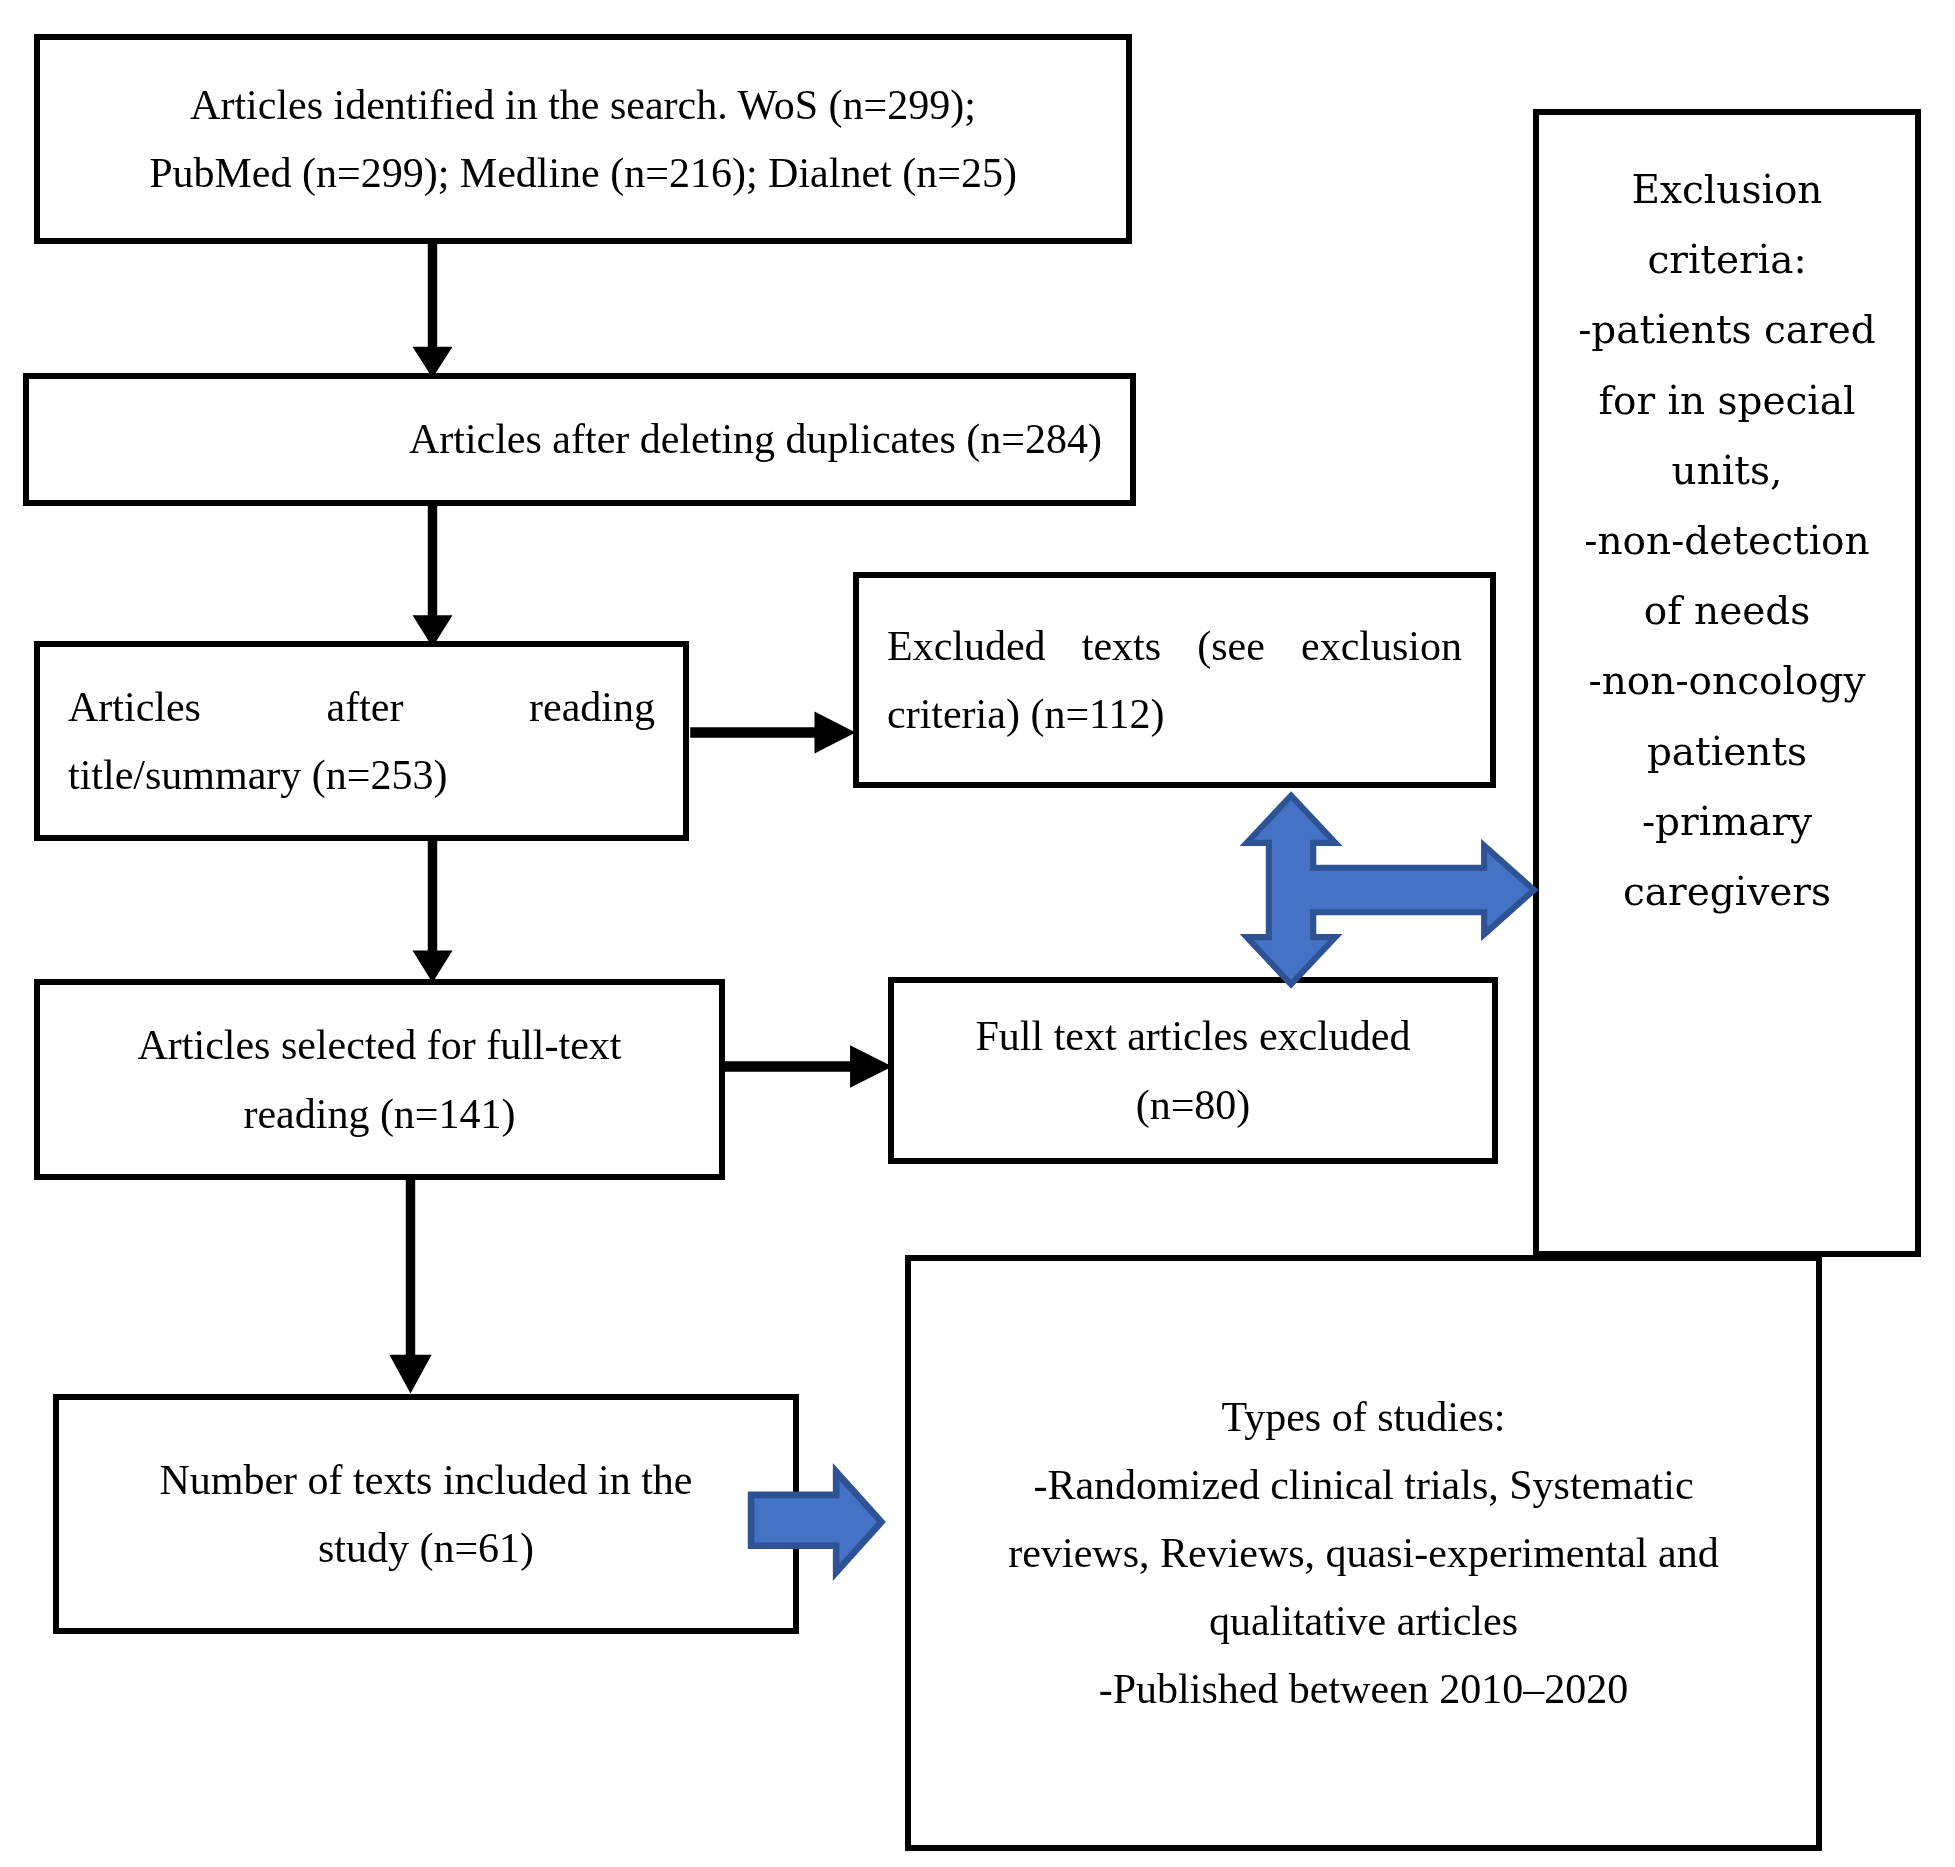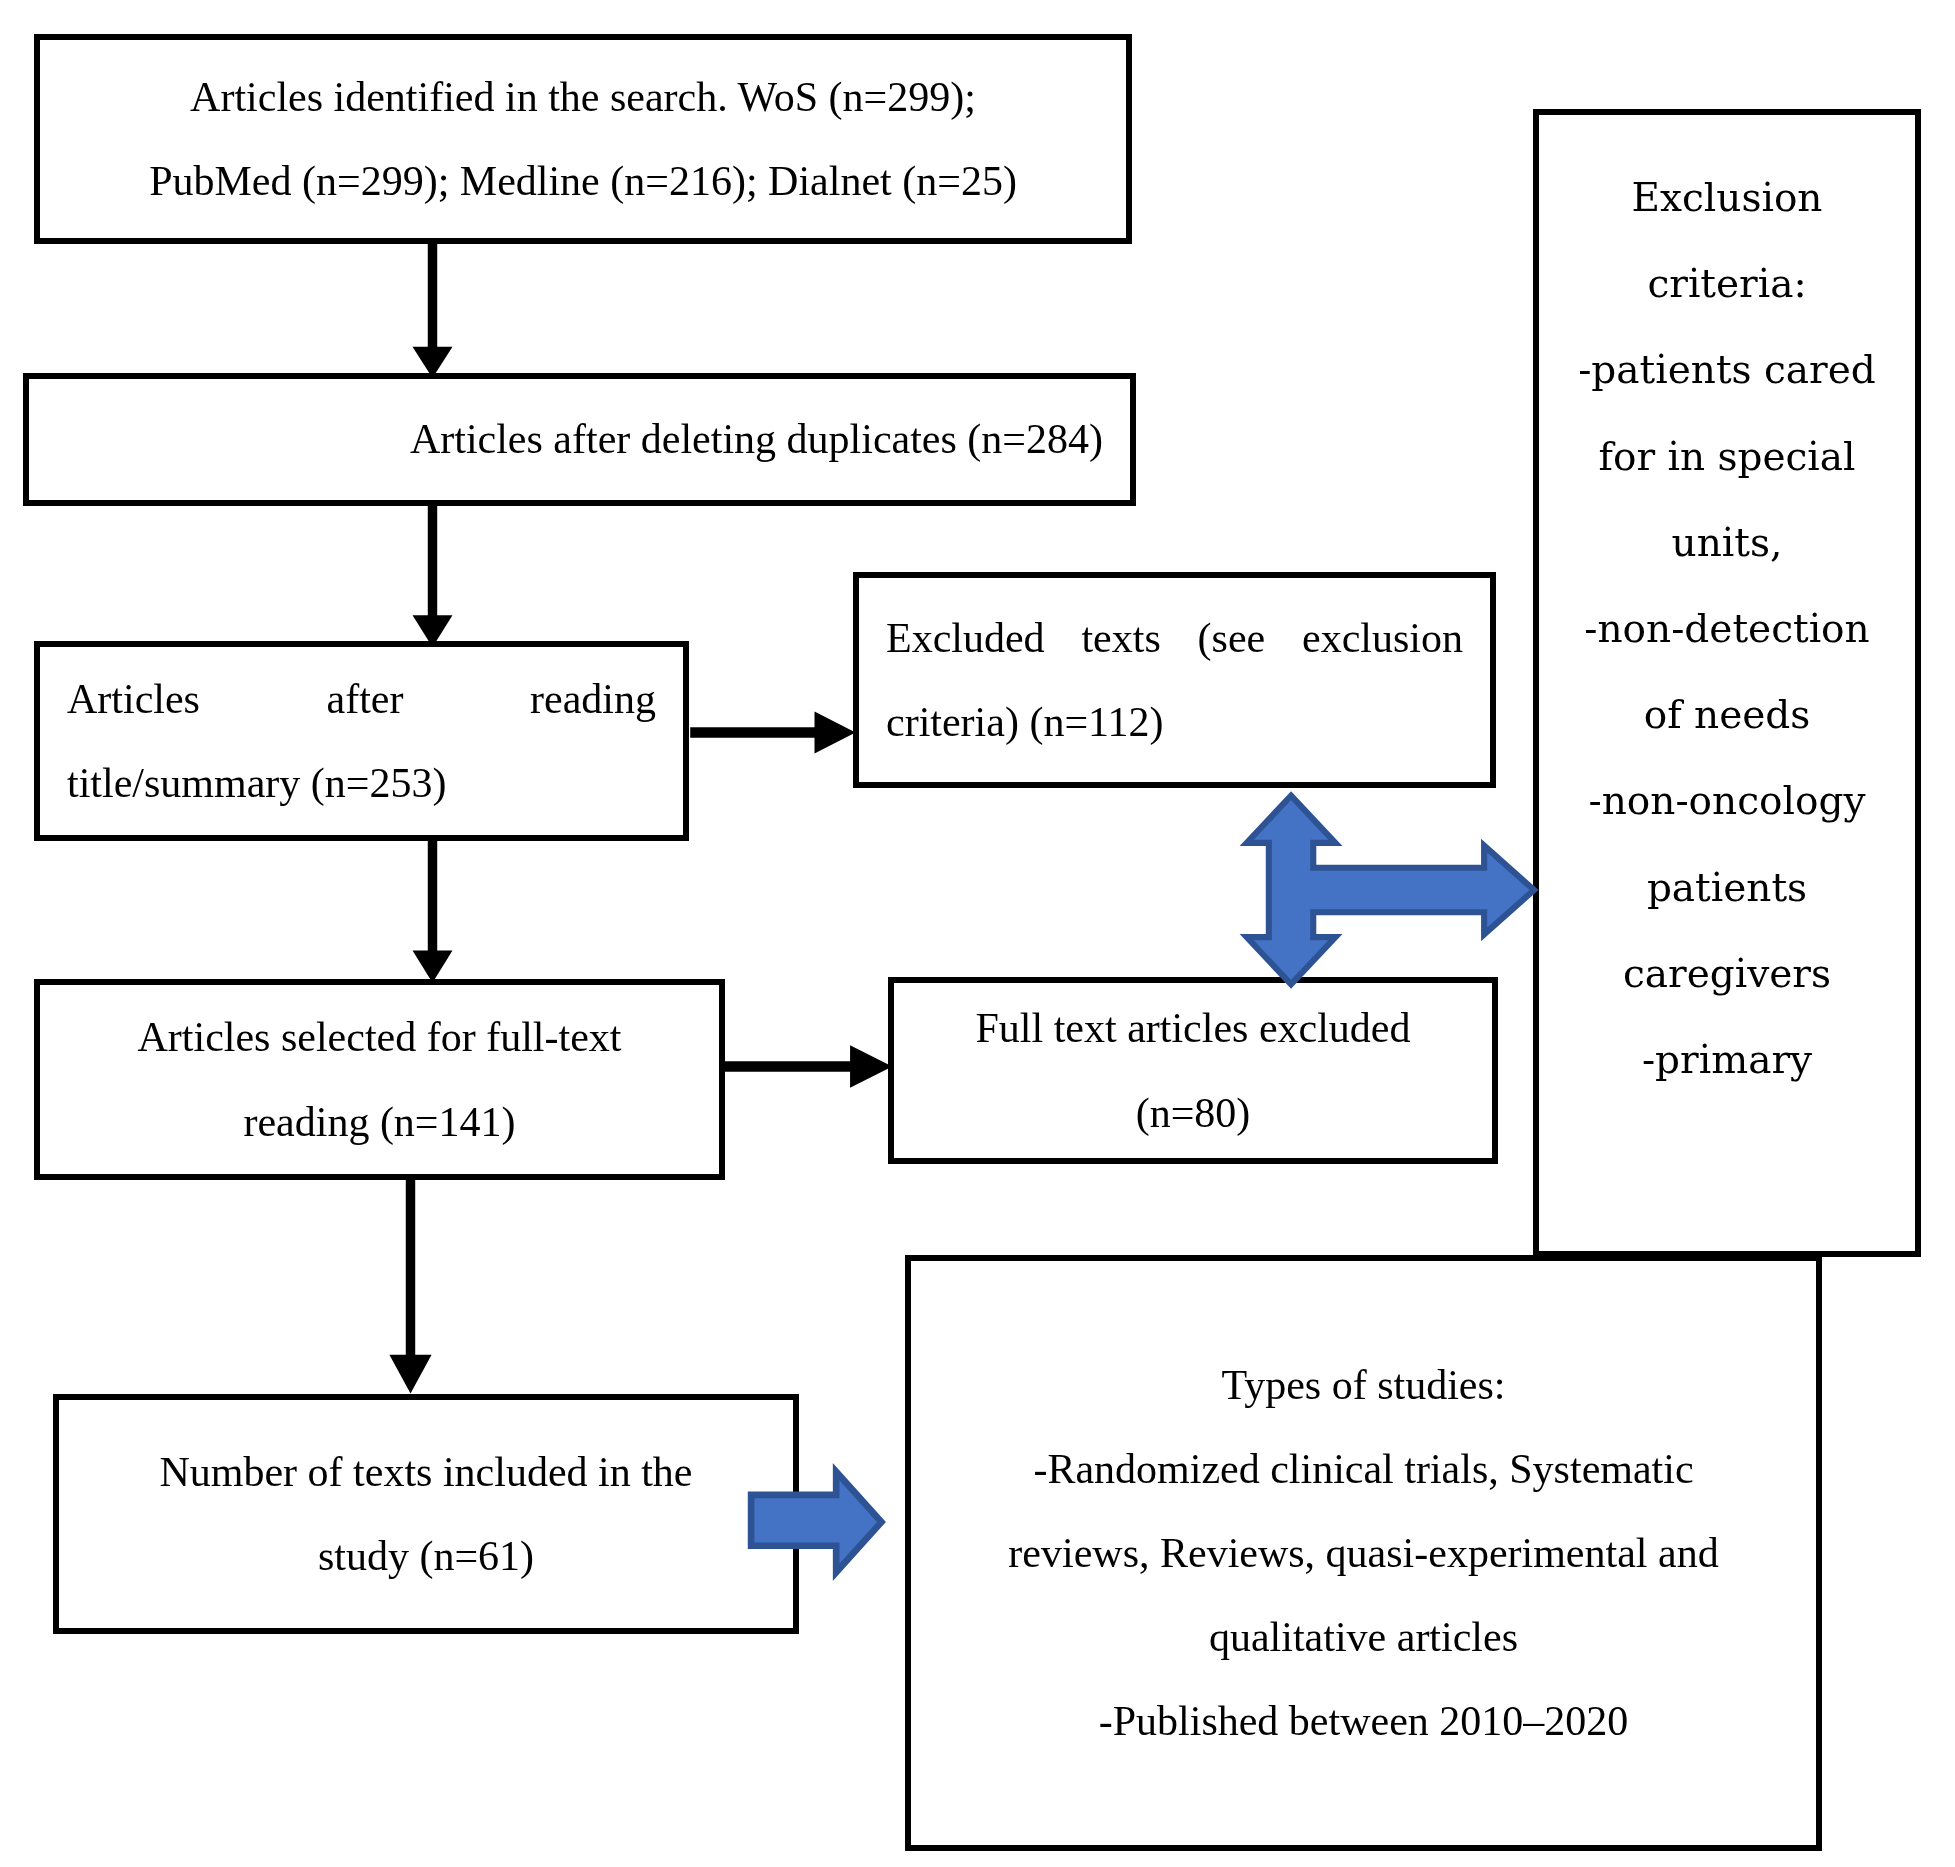--- a/index.html
+++ b/index.html
@@ -19,22 +19,22 @@
     position: absolute;
     box-sizing: border-box;
     border: 6.1px solid #000000;
     background: #ffffff;
     display: flex;
     flex-direction: column;
     justify-content: center;
     color: #000000;
   }
   .box p {
-    margin: 8px;
-    padding: 0 19px;
+    margin: 0;
+    padding: 0 28px;
     font-size: 42px;
     line-height: 1.62;
     text-align: center;
     white-space: nowrap;
   }
   .box p.justify {
     text-align: justify;
     text-align-last: justify;
     white-space: normal;
   }
@@ -100,22 +100,22 @@
   <div class="box alt-serif" style="left:1533px; top:109px; width:388px; height:1148px; justify-content:flex-start; padding-top:40px;">
     <p>Exclusion</p>
     <p>criteria:</p>
     <p>-patients cared</p>
     <p>for in special</p>
     <p>units,</p>
     <p>-non-detection</p>
     <p>of needs</p>
     <p>-non-oncology</p>
     <p>patients</p>
+    <p>-primary</p>
     <p>caregivers</p>
-    <p>-primary</p>
   </div>
 
   <div class="box" style="left:905px; top:1255px; width:917px; height:596px;">
     <p>Types of studies:</p>
     <p>-Randomized clinical trials, Systematic</p>
     <p>reviews, Reviews, quasi-experimental and</p>
     <p>qualitative articles</p>
     <p>-Published between 2010–2020</p>
   </div>
 

